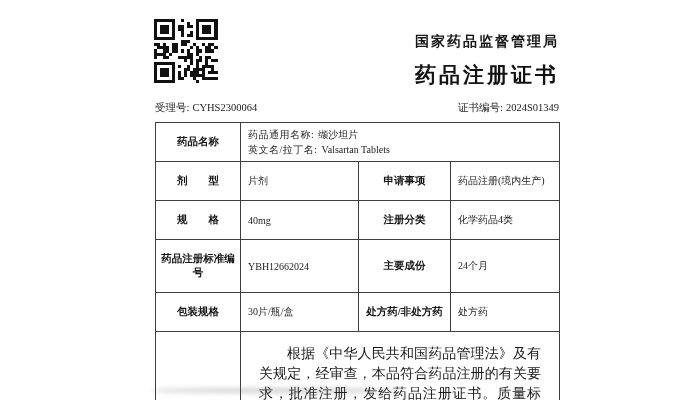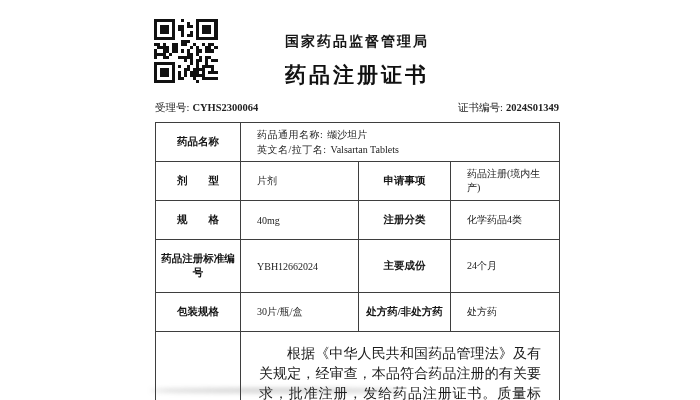--- a/index.html
+++ b/index.html
@@ -4,42 +4,42 @@
 <style>
   html,body{margin:0;padding:0;}
   body{
     width:700px;height:400px;position:relative;overflow:hidden;
     background:#ffffff;color:#1c1c1c;
     font-family:"Liberation Serif","DejaVu Serif",serif;
   }
   .page{position:absolute;inset:0;}
   .qr{position:absolute;left:153px;top:19px;width:65px;height:64px;}
   .qr svg{width:100%;height:100%;display:block;}
-  .titles{position:absolute;left:155px;top:33px;width:404px;text-align:center;}
+  .titles{position:absolute;left:155px;top:33px;width:404px;text-align:right;}
   .authority{
     font-family:"Liberation Sans","DejaVu Sans",sans-serif;
     font-weight:700;font-size:14px;letter-spacing:2px;color:#161616;
   }
   .cert-title{margin-top:10px;font-size:21px;letter-spacing:3px;font-weight:700;color:#111;}
   .meta{
     position:absolute;left:155px;top:101px;width:404px;
     display:flex;justify-content:space-between;font-size:10.5px;color:#222;
   }
-  .meta .b{font-weight:700;margin-left:3px;}
+  .meta .b{font-weight:400;margin-left:3px;}
   table.cert-table{
     position:absolute;left:155px;top:122px;width:404px;
     border-collapse:collapse;table-layout:fixed;
     border:1.5px solid #2f2f2f;
   }
   table.cert-table td{border:1px solid #3e3e3e;vertical-align:middle;overflow:hidden;}
   td.lbl{
     text-align:center;font-weight:700;font-size:10.5px;color:#151515;
     padding:12px 1px;letter-spacing:0;
   }
-  td.val{font-size:10px;padding:2px 16px;color:#1c1c1c;text-align:left;}
+  td.val{font-size:10px;padding:2px 7px;color:#1c1c1c;text-align:left;}
   .vline{line-height:15px;white-space:nowrap;}
   .vline .k{margin-right:4px;letter-spacing:0.5px;}
   .concl{
     font-size:14px;line-height:20px;text-align:justify;text-indent:2em;
     color:#1a1a1a;margin:8px;
   }
   .shadow{
     position:absolute;left:150px;top:388px;width:255px;height:5px;
     background:rgba(90,90,90,0.28);border-radius:50%;filter:blur(2.5px);
   }

